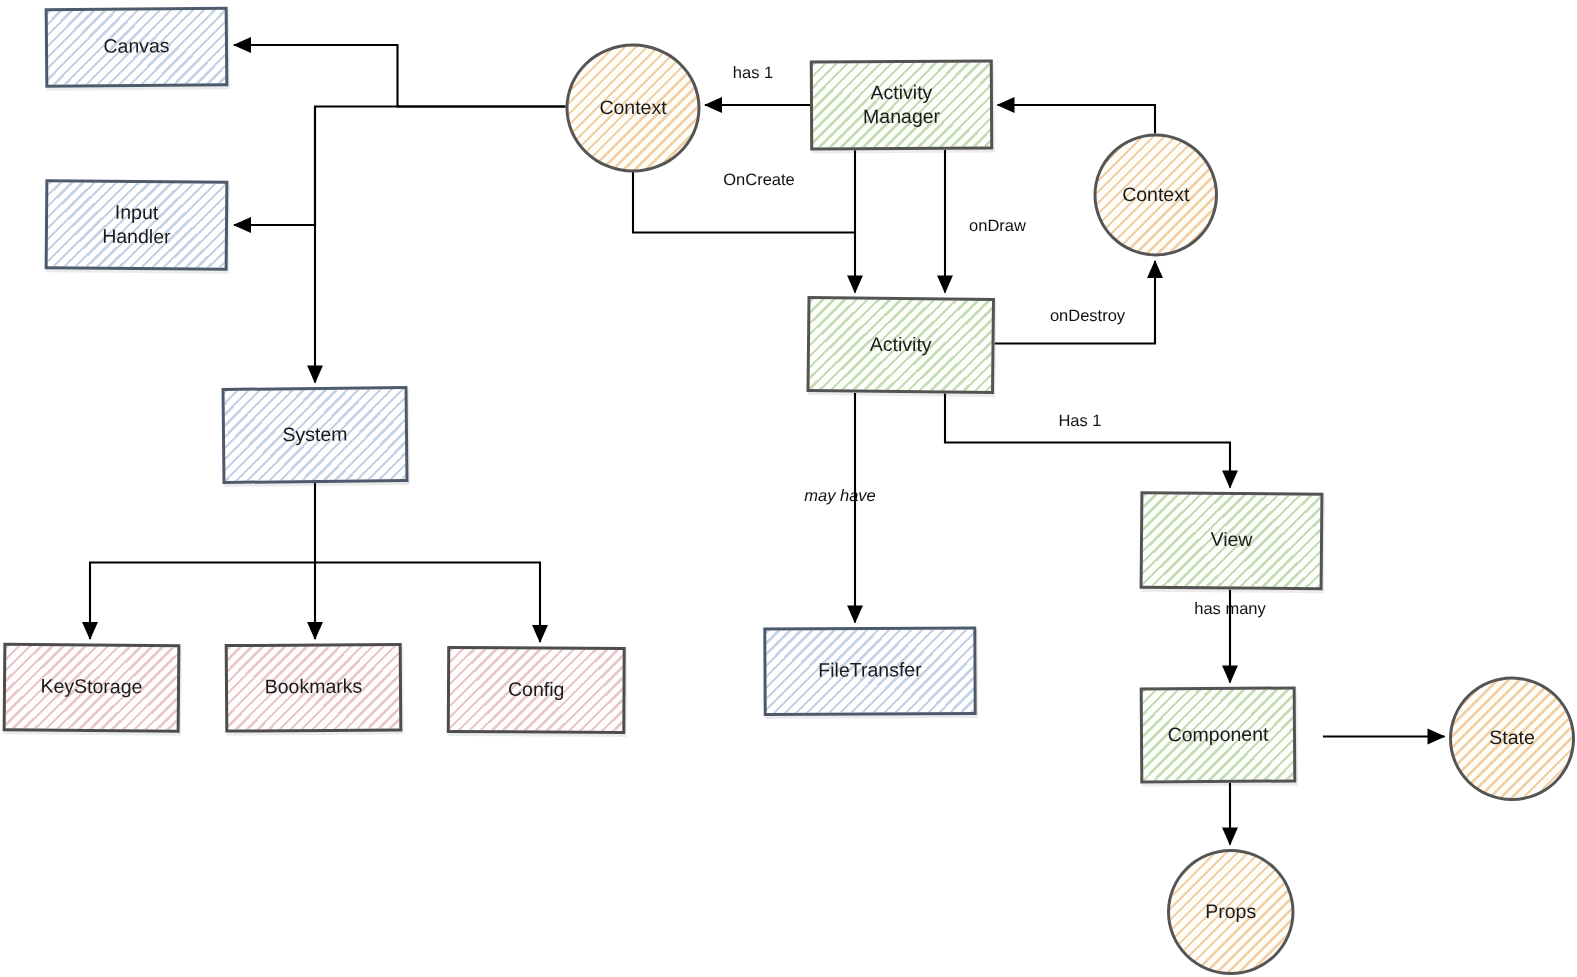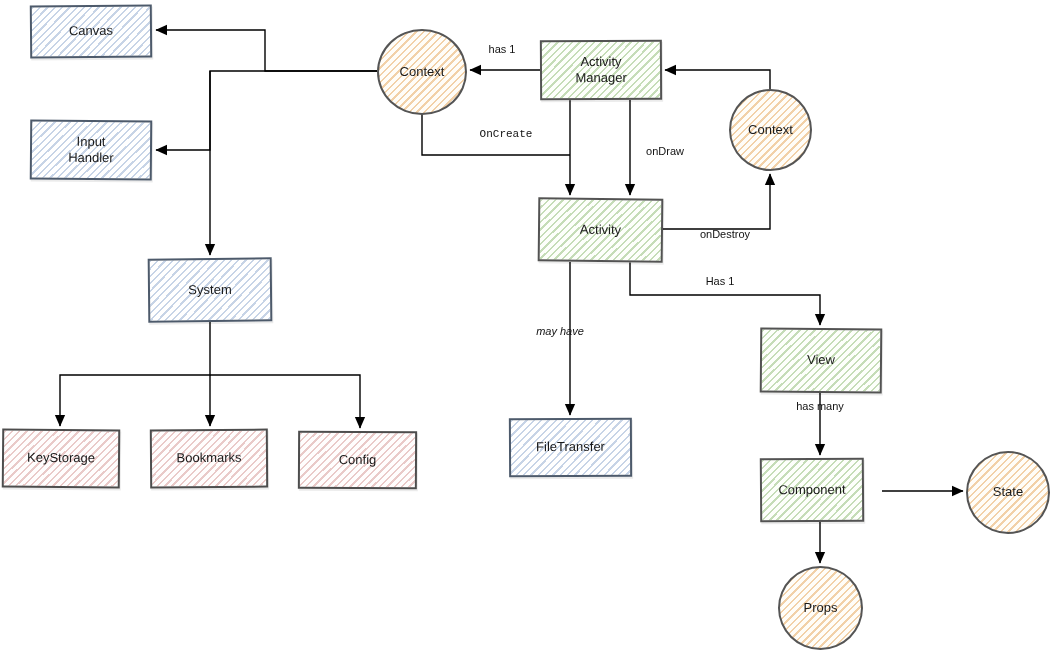--- a/index.html
+++ b/index.html
@@ -99,21 +99,21 @@
 <div class="node rect pink" style="left:298px;top:431px;width:119px;height:58px;transform:rotate(0.3deg);">
   <span class="lbl">Config</span>
 </div>
 <div class="node rect green" style="left:540px;top:40px;width:122px;height:60px;transform:rotate(-0.3deg);">
   <span class="lbl">Activity
 Manager</span>
 </div>
 <div class="node rect green" style="left:538px;top:198px;width:125px;height:64px;transform:rotate(0.6deg);">
   <span class="lbl">Activity</span>
 </div>
-<div class="node rect blue" style="left:509px;top:418px;width:123px;height:59px;transform:rotate(-0.3deg);">
+<div class="node rect blue" style="left:509px;top:418px;width:142px;height:59px;transform:rotate(-0.3deg);">
   <span class="lbl">FileTransfer</span>
 </div>
 <div class="node rect green" style="left:760px;top:328px;width:122px;height:65px;transform:rotate(0.5deg);">
   <span class="lbl">View</span>
 </div>
 <div class="node rect green" style="left:760px;top:458px;width:104px;height:64px;transform:rotate(-0.4deg);">
   <span class="lbl">Component</span>
 </div>
 
 <div class="node circle orange" style="left:377px;top:29px;width:90px;height:86px;">
@@ -123,18 +123,18 @@
   <span class="lbl">Context</span>
 </div>
 <div class="node circle orange" style="left:966px;top:451px;width:84px;height:83px;">
   <span class="lbl">State</span>
 </div>
 <div class="node circle orange" style="left:778px;top:566px;width:85px;height:84px;">
   <span class="lbl">Props</span>
 </div>
 
 <div class="edge-label" style="left:502px;top:49px;">has 1</div>
-<div class="edge-label" style="left:506px;top:134px;font-family:Liberation Mono, monospace;">OnCreate</div>
+<div class="edge-label" style="left:506px;top:120px;">OnCreate</div>
 <div class="edge-label" style="left:665px;top:151px;">onDraw</div>
-<div class="edge-label" style="left:725px;top:211px;margin-top:23px;">onDestroy</div>
+<div class="edge-label" style="left:725px;top:211px;">onDestroy</div>
 <div class="edge-label" style="left:560px;top:331px;font-style:italic;">may have</div>
 <div class="edge-label" style="left:720px;top:281px;">Has 1</div>
 <div class="edge-label" style="left:820px;top:406px;">has many</div>
 
 </body></html>

